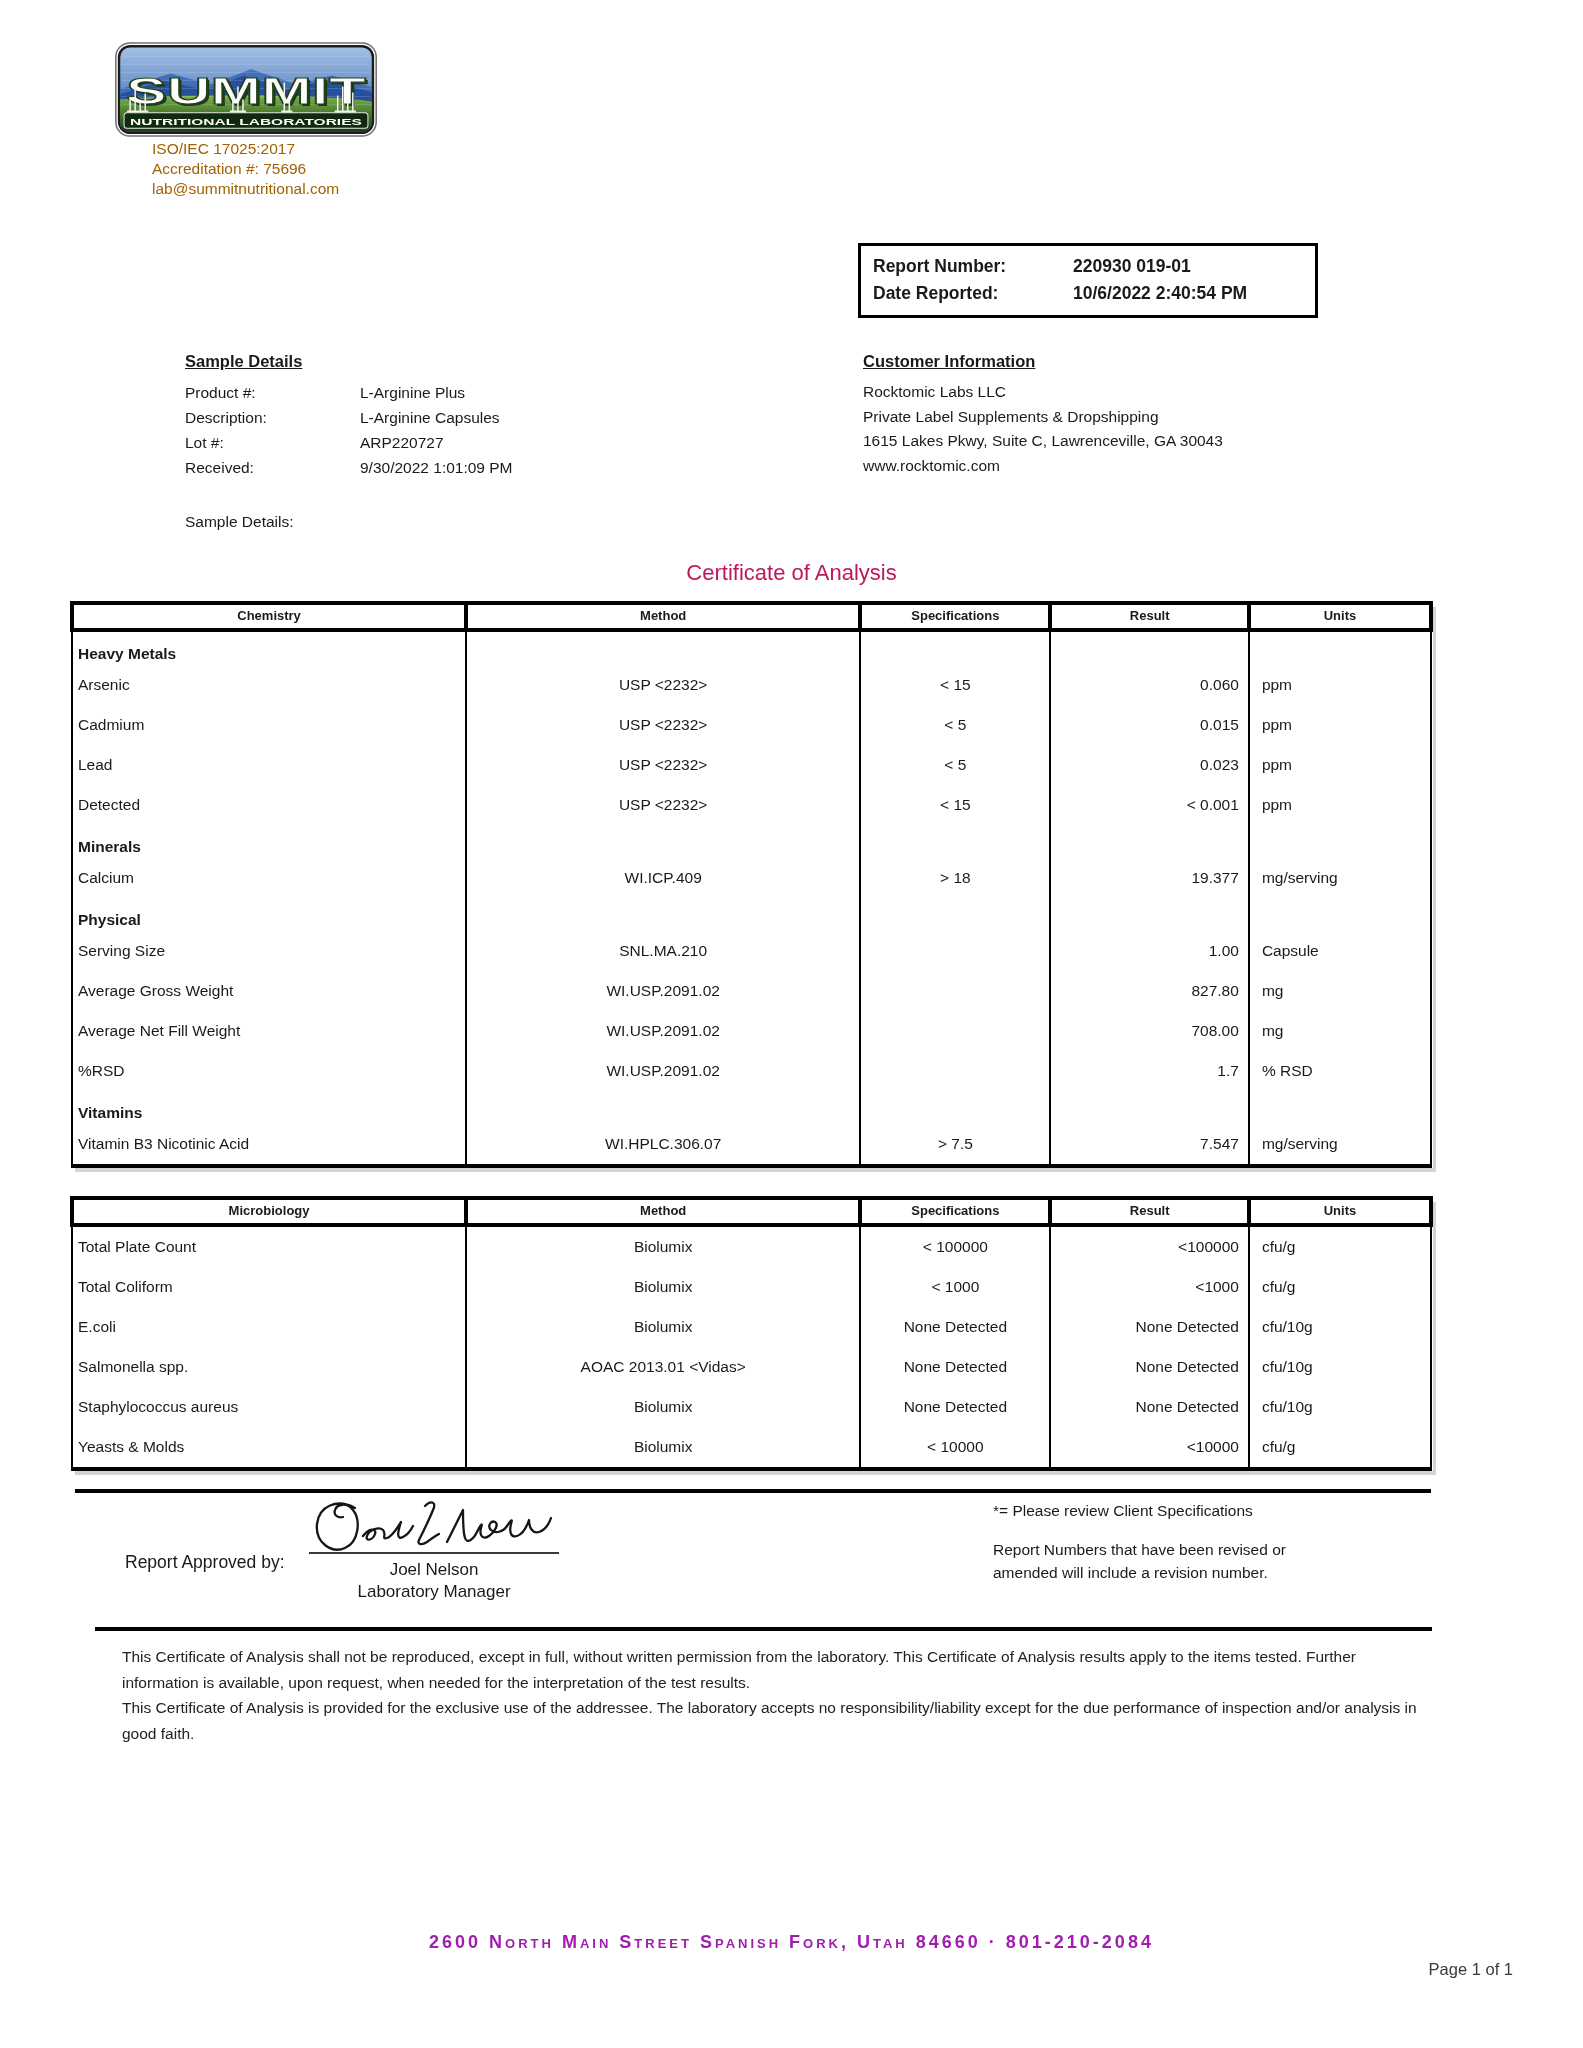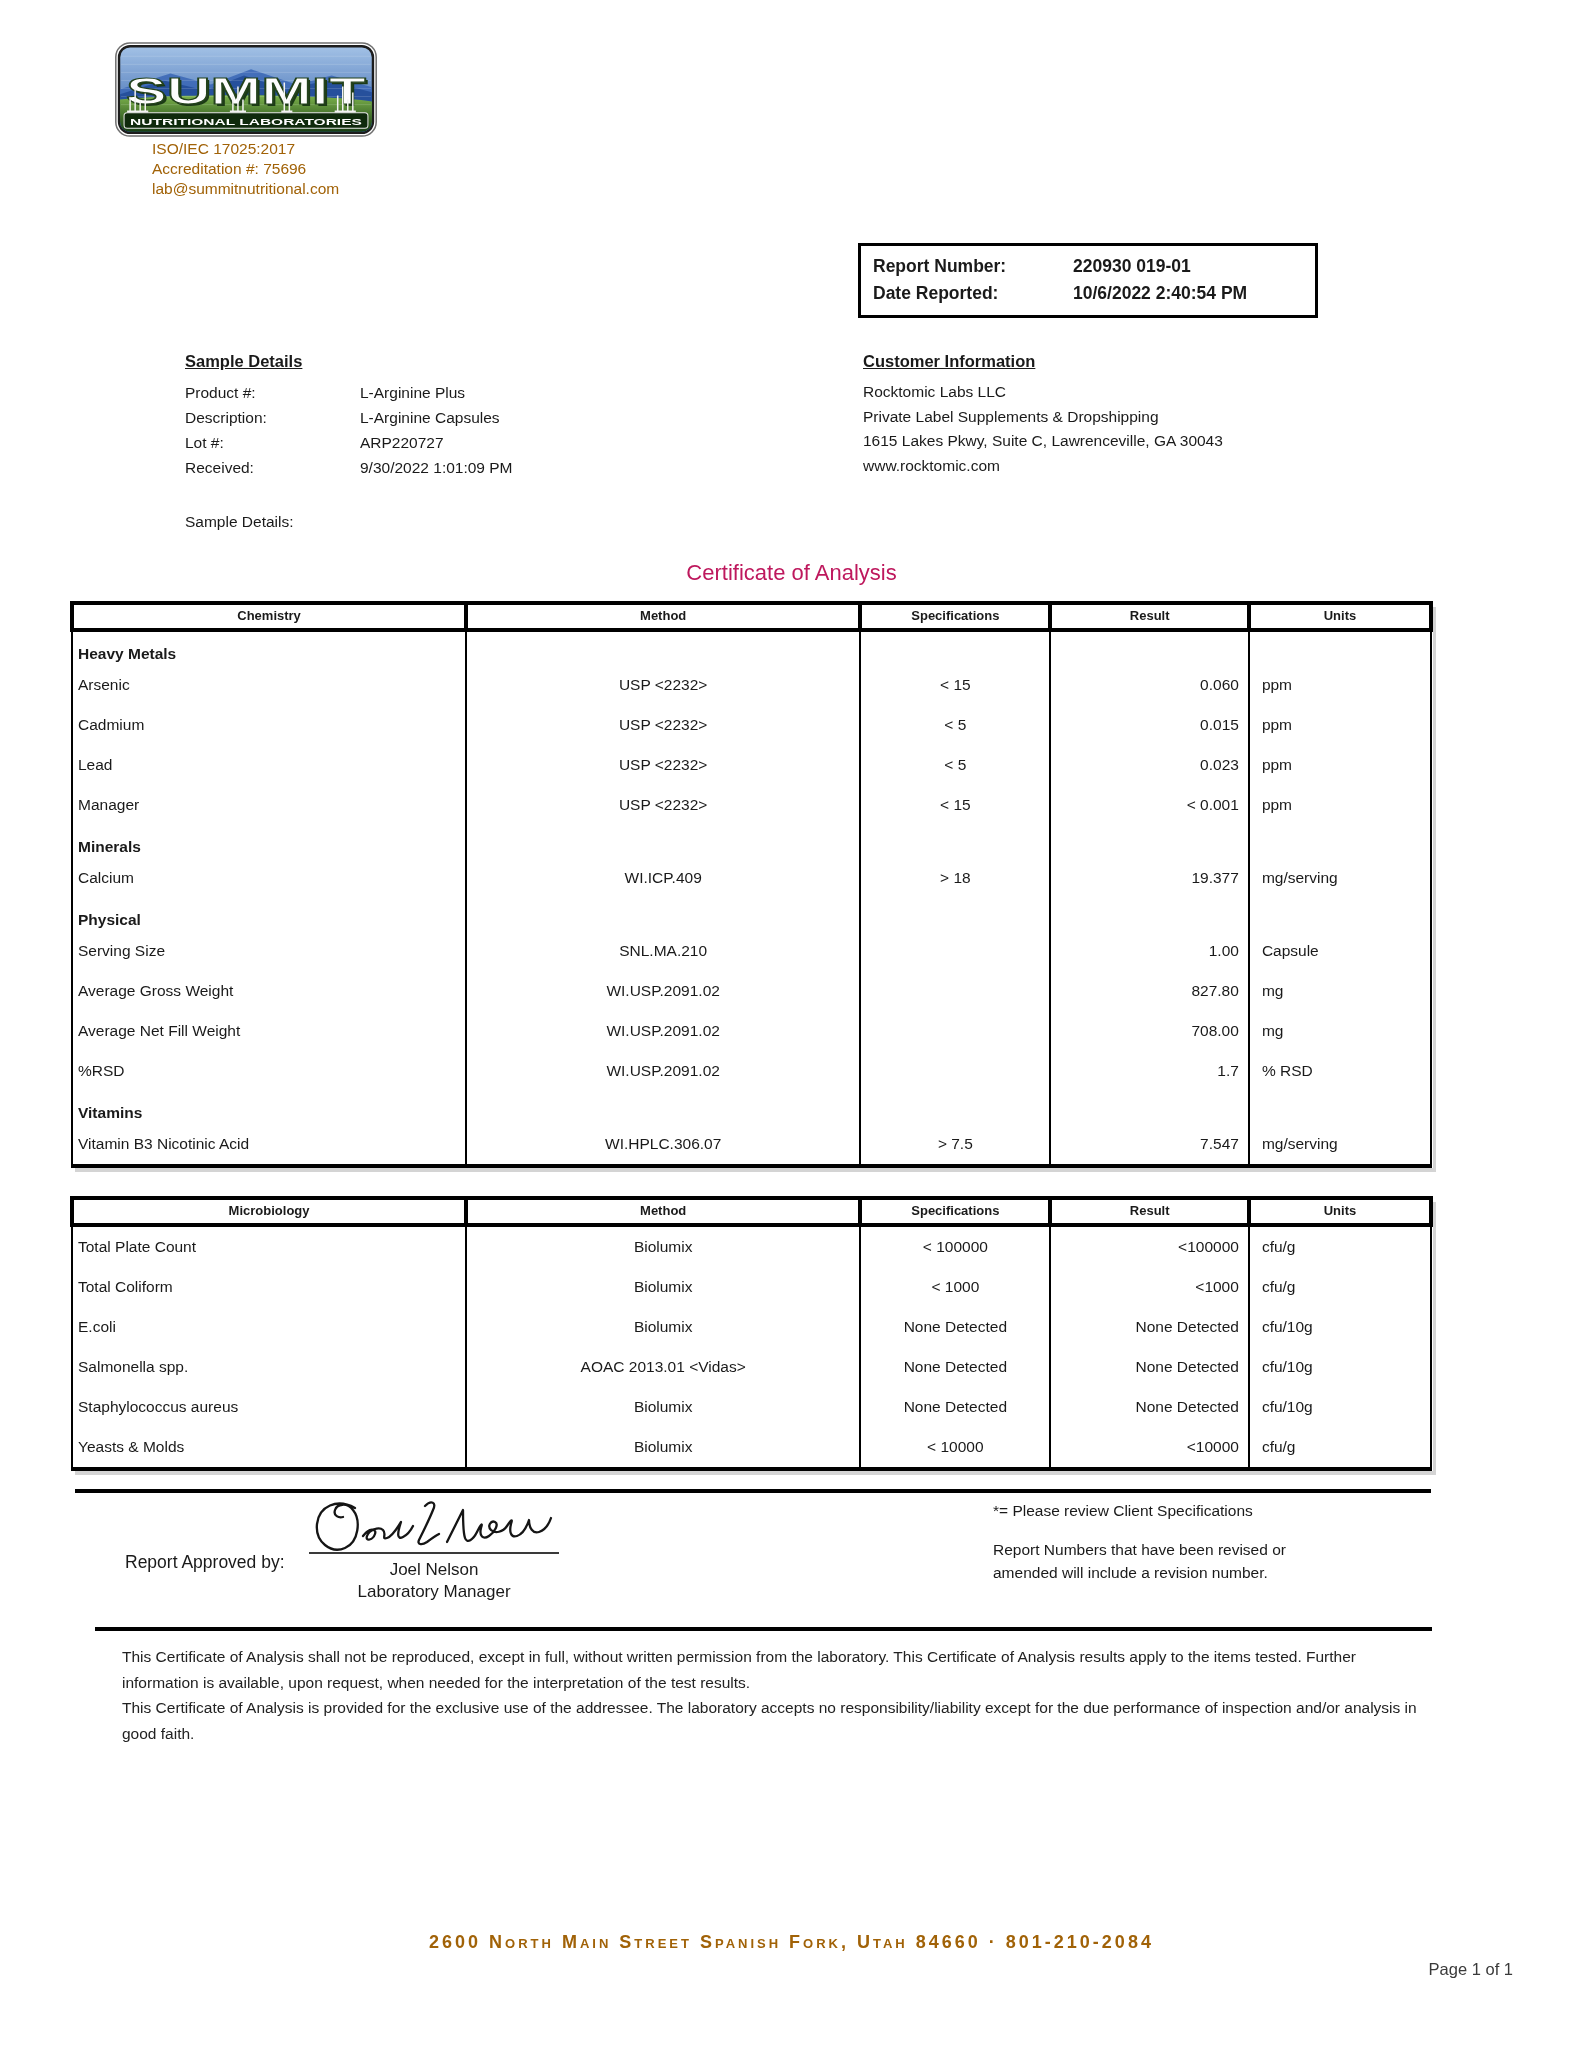--- a/index.html
+++ b/index.html
@@ -70,21 +70,21 @@
   .notes { position:absolute; left:993px; top:1501px; width:320px; font-size:15.5px; }
   .notes .note-asterisk { line-height:20px; }
   .notes .note-revision { margin-top:17px; width:300px; line-height:23px; }
 
   
   .disclaimer { position:absolute; left:122px; top:1644px; width:1300px; font-size:15.5px; line-height:25.5px; color:#222; }
   .disclaimer p { margin:0; }
 
   .footer-address {
     position:absolute; left:0; top:1932px; width:100%; text-align:center;
-    color:#a16207; font-size:18px; letter-spacing:3px; font-variant:small-caps; font-weight:bold;
+    color:#a21caf; font-size:18px; letter-spacing:3px; font-variant:small-caps; font-weight:bold;
   }
   .page-number { position:absolute; top:1960px; right:70px; font-size:16.5px; color:#3a3a3a; }
 </style>
 </head>
 <body>
 
 <div class="page">
 
   <div class="logo">
     <svg viewBox="0 0 260 94" width="262" height="95">
@@ -231,21 +231,21 @@
 
           <tr class="row-data">
             <td class="td-name">Lead</td>
             <td class="td-method">USP &lt;2232&gt;</td>
             <td class="td-spec">&lt; 5</td>
             <td class="td-result">0.023</td>
             <td class="td-units">ppm</td>
           </tr>
 
           <tr class="row-data">
-            <td class="td-name">Manager</td>
+            <td class="td-name">Detected</td>
             <td class="td-method">USP &lt;2232&gt;</td>
             <td class="td-spec">&lt; 15</td>
             <td class="td-result">&lt; 0.001</td>
             <td class="td-units">ppm</td>
           </tr>
 
           <tr class="row-group">
             <td class="td-name">Minerals</td>
             <td class="td-method"></td>
             <td class="td-spec"></td>

